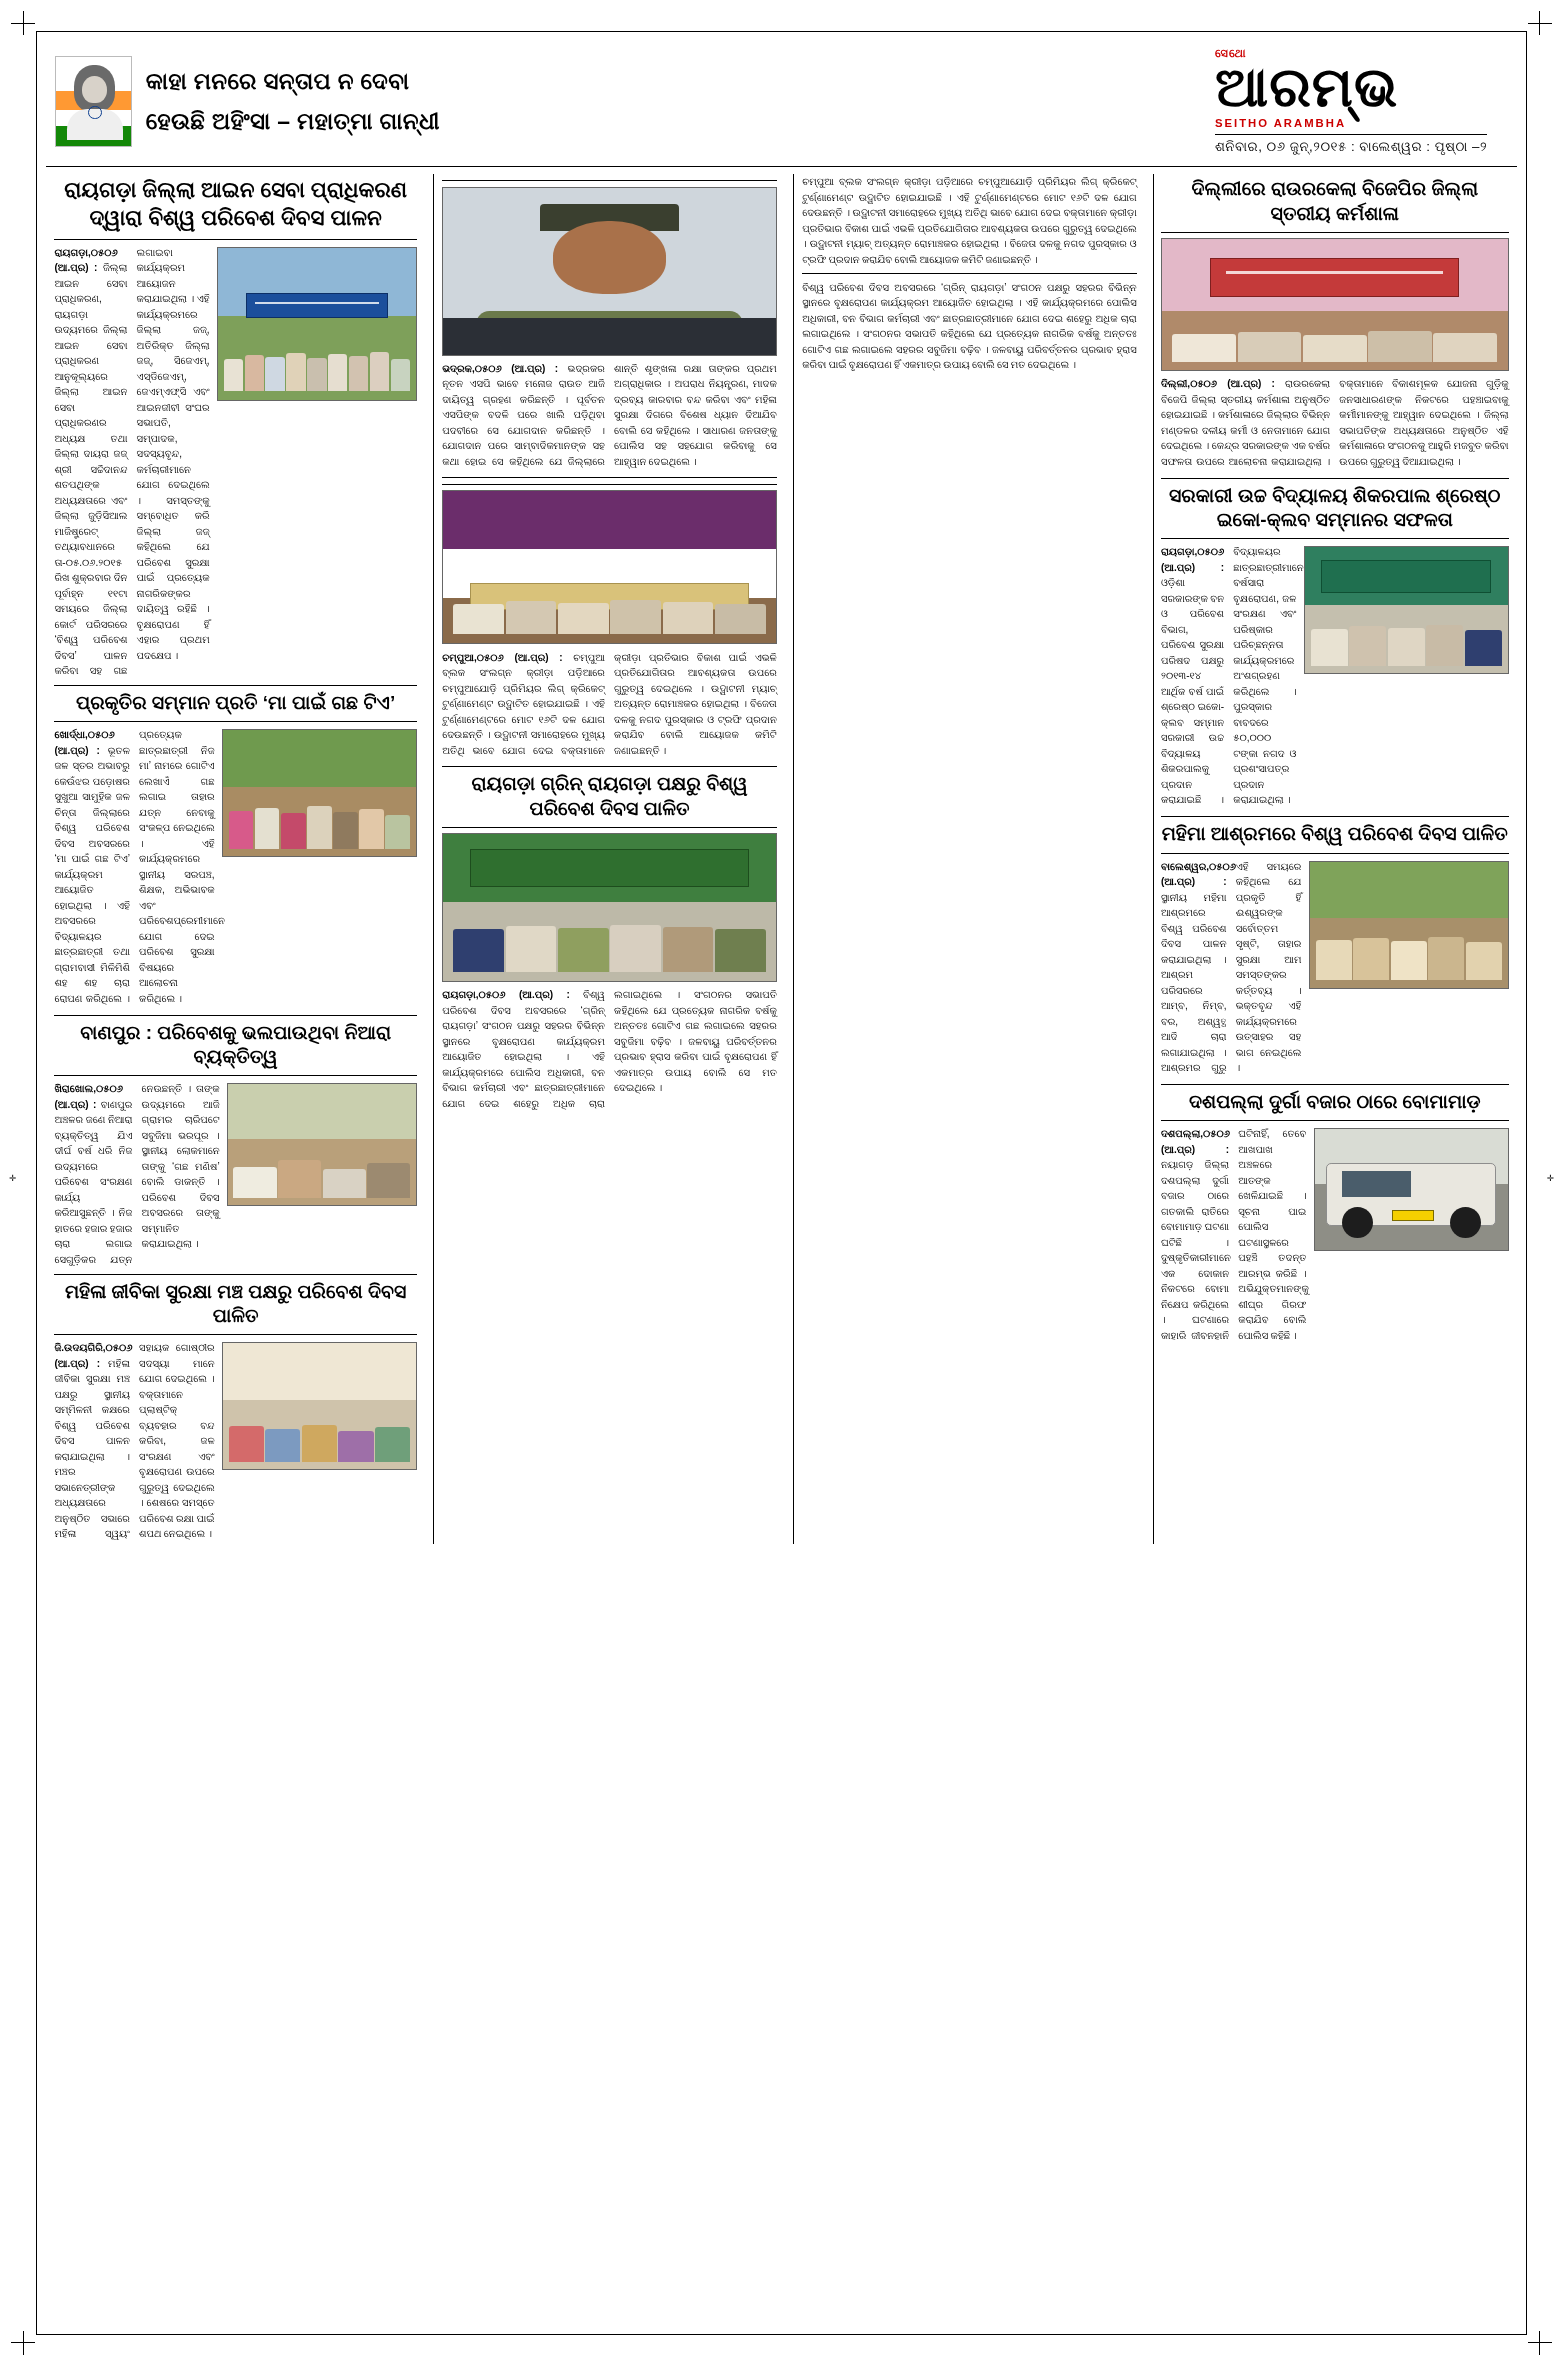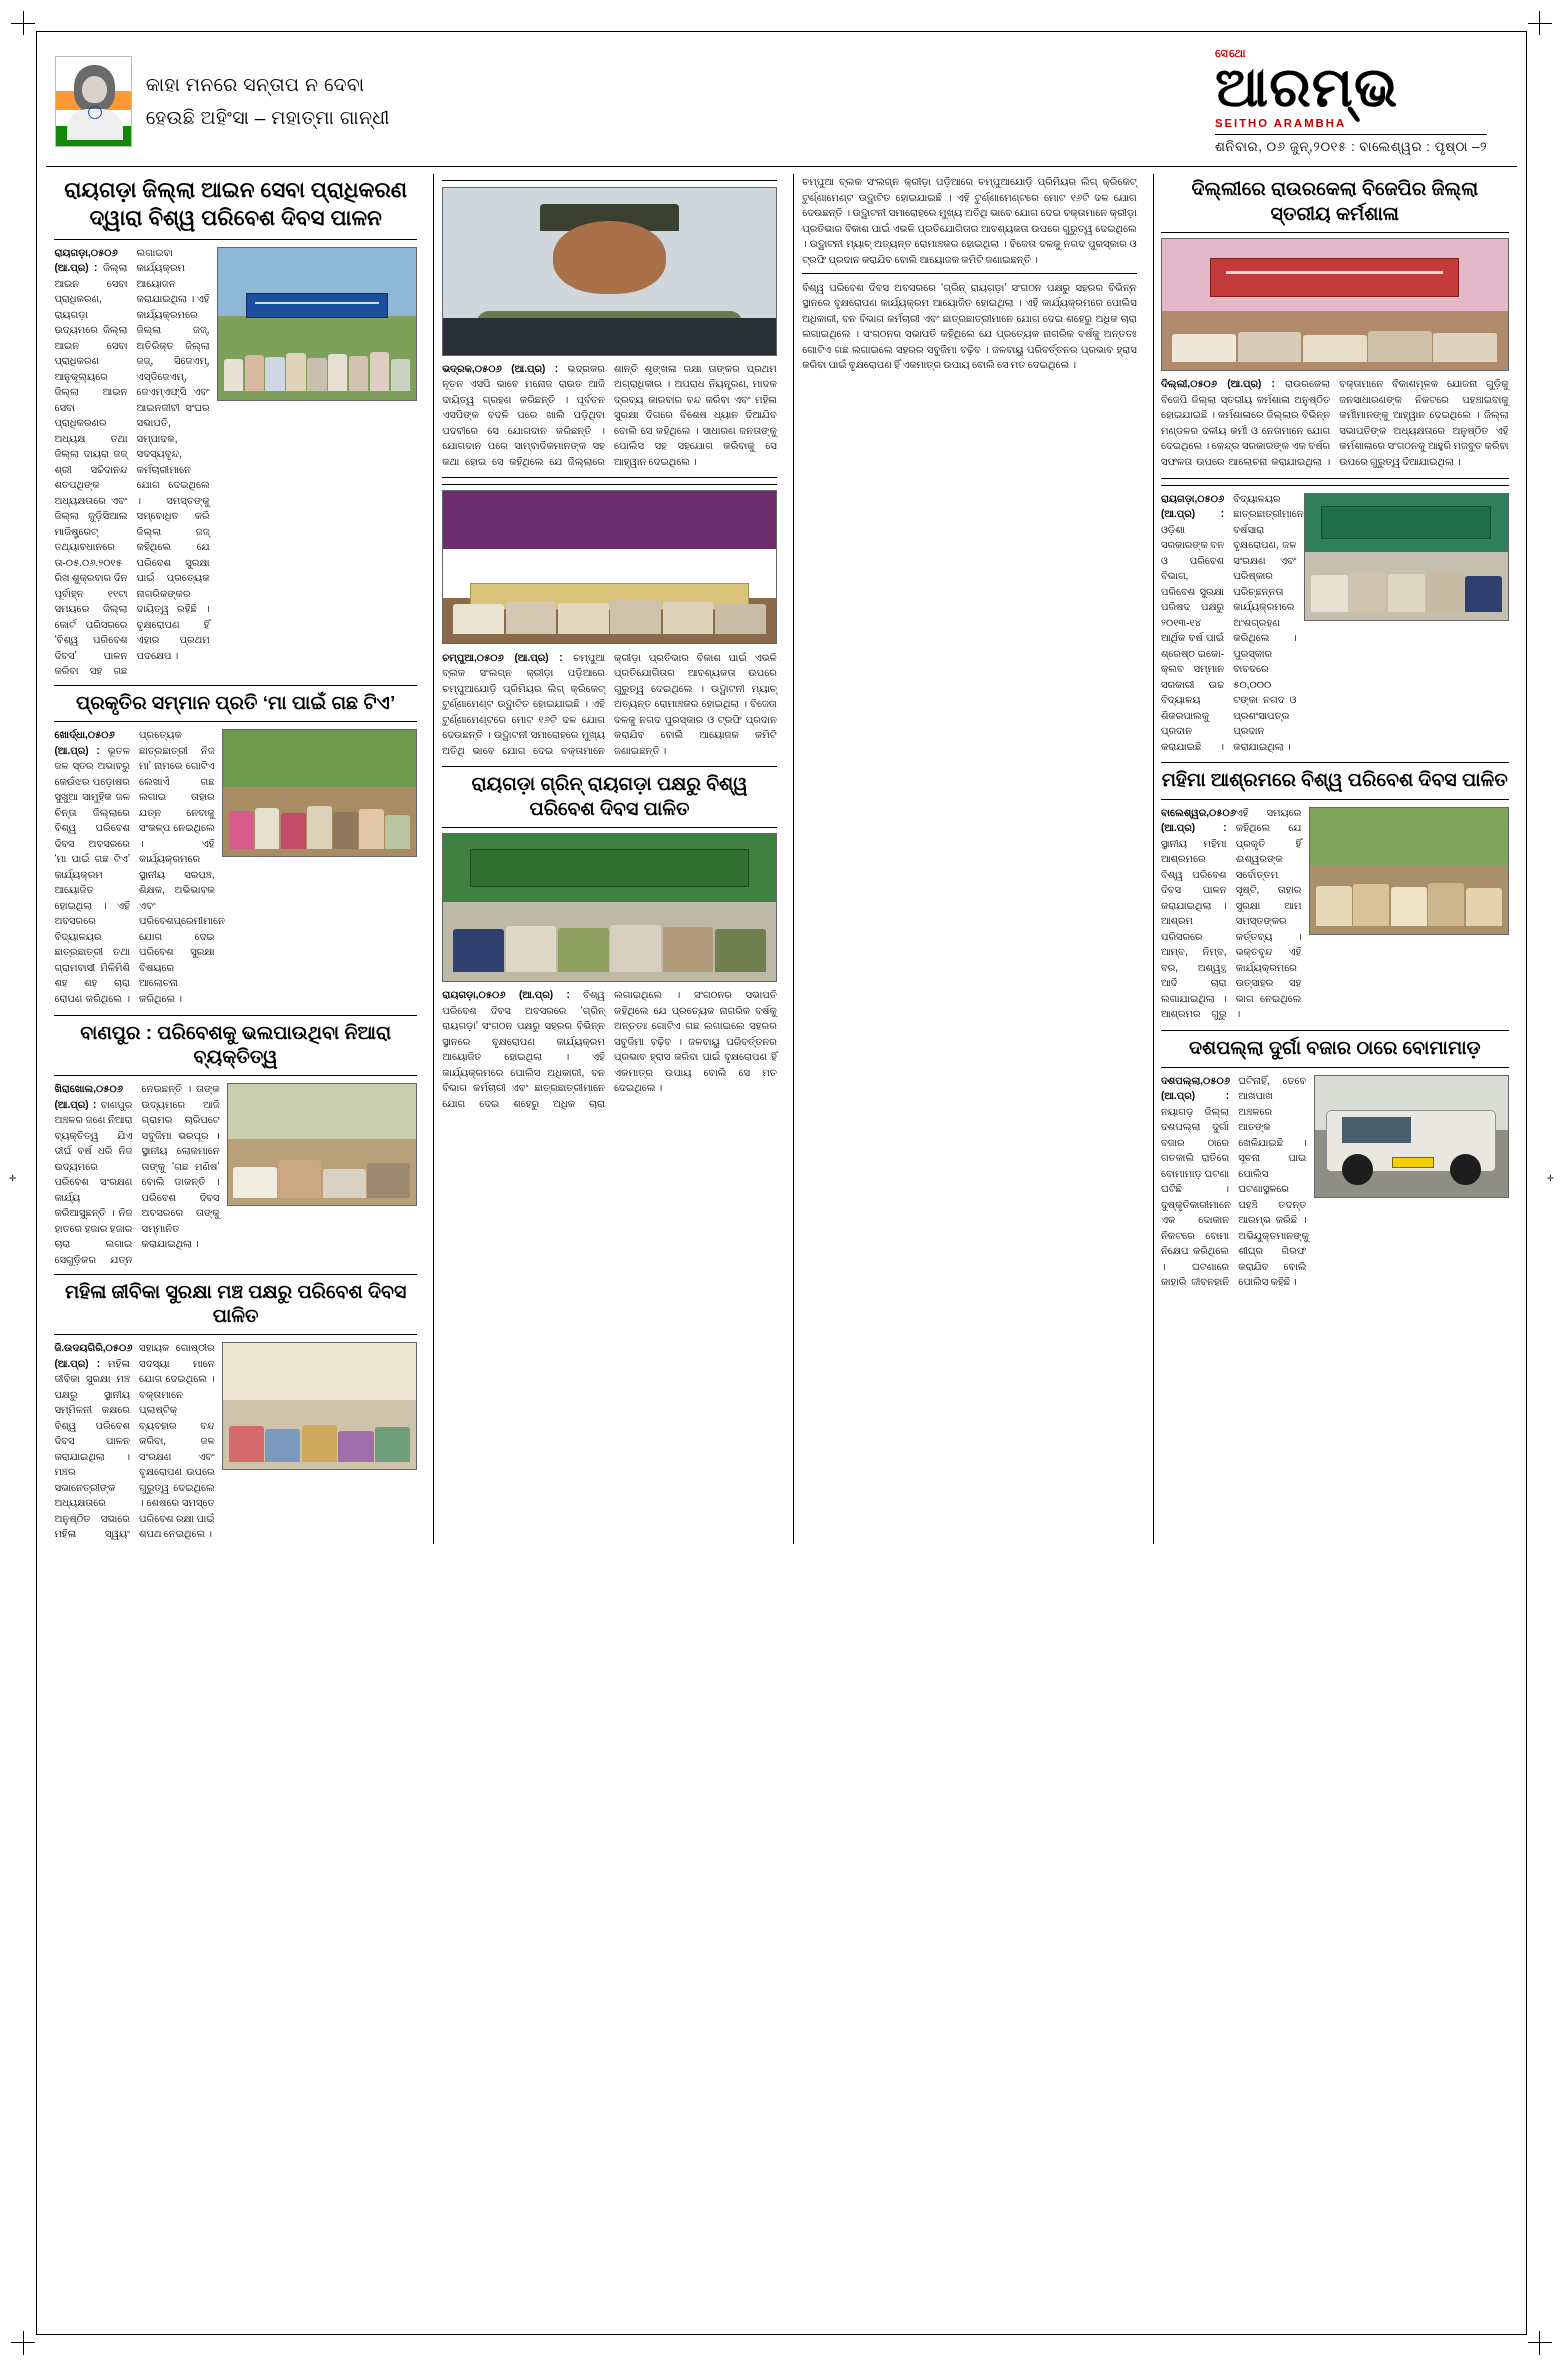--- a/index.html
+++ b/index.html
@@ -56,21 +56,21 @@
     background:#d8d2c9; border-radius:50% 50% 45% 45%;
   }
   .gandhi .body {
     position:absolute; left:10.2px; top:52px; width:56px; height:31px;
     background:#efefef; border-radius: 20.5px 20.5px 0 0;
   }
   .gandhi .chakra{
     position:absolute; left:32px; top:49px; width:13.3px;height:13.3px;
     border:1.5px solid #0a3d8f; border-radius:50%;
   }
-  .mast-quote { font-size: 19px; line-height: 1.75; font-weight: normal; letter-spacing:0.3px; }
+  .mast-quote { font-size: 23px; line-height: 1.75; font-weight: bold; letter-spacing:0.3px; }
 
   .mast-right { padding-right: 20.5px; }
   .logo-wrap { position:relative; display:inline-block; }
   .logo-small { font-size: 11.3px; color:#c00; font-weight:bold; letter-spacing:1px; }
   .logo-main {
     font-size: 55px; font-weight: bold; line-height:1;
     letter-spacing: 1px;
   }
   .logo-eng { font-size: 11.3px; color:#c00; font-weight:bold; letter-spacing:2px; margin-top:2px;}
   .logo-rule { border-top:1px solid #000; margin: 5.1px 0 4.1px; }
@@ -372,20 +372,21 @@
         </div>
         <div class="body-txt two">
           <p><b>ଦିଲ୍ଲୀ,୦୫୦୬ (ଆ.ପ୍ର) :</b>
              <span>ରାଉରକେଲା ବିଜେପି ଜିଲ୍ଲା ସ୍ତରୀୟ କର୍ମଶାଳା ଅନୁଷ୍ଠିତ ହୋଇଯାଇଛି । କର୍ମଶାଳାରେ ଜିଲ୍ଲାର ବିଭିନ୍ନ ମଣ୍ଡଳର ଦଳୀୟ କର୍ମୀ ଓ ନେତାମାନେ ଯୋଗ ଦେଇଥିଲେ । କେନ୍ଦ୍ର ସରକାରଙ୍କ ଏକ ବର୍ଷର ସଫଳତା ଉପରେ ଆଲୋଚନା କରାଯାଇଥିଲା । ବକ୍ତାମାନେ ବିକାଶମୂଳକ ଯୋଜନା ଗୁଡ଼ିକୁ ଜନସାଧାରଣଙ୍କ ନିକଟରେ ପହଞ୍ଚାଇବାକୁ କର୍ମୀମାନଙ୍କୁ ଆହ୍ୱାନ ଦେଇଥିଲେ । ଜିଲ୍ଲା ସଭାପତିଙ୍କ ଅଧ୍ୟକ୍ଷତାରେ ଅନୁଷ୍ଠିତ ଏହି କର୍ମଶାଳାରେ ସଂଗଠନକୁ ଆହୁରି ମଜବୁତ କରିବା ଉପରେ ଗୁରୁତ୍ୱ ଦିଆଯାଇଥିଲା ।</span></p>
         </div>
       </article>
 
       <div class="rule"></div>
 
       <article>
+        <h2 class="hl small">ସରକାରୀ ଉଚ୍ଚ ବିଦ୍ୟାଳୟ ଶିକରପାଲ ଶ୍ରେଷ୍ଠ ଇକୋ-କ୍ଲବ ସମ୍ମାନର ସଫଳତା</h2>
         <div class="rule thin"></div>
         <div class="ph wrapimg group" style="width:205px;height:128px;">
           <div class="backdrop" style="background:#2f7f5f"></div>
           <div class="banner2" style="background:#1f6f4f;border-color:#0f4f33"></div>
           <div class="floor2" style="background:#c4bfae"></div>
           <div class="row">
             <div class="p" style="height:37px;background:#e8e2d2"></div>
             <div class="p" style="height:40px;background:#cfc2ae"></div>
             <div class="p" style="height:38px;background:#dfd6c4"></div>
             <div class="p" style="height:41px;background:#c8bba6"></div>

